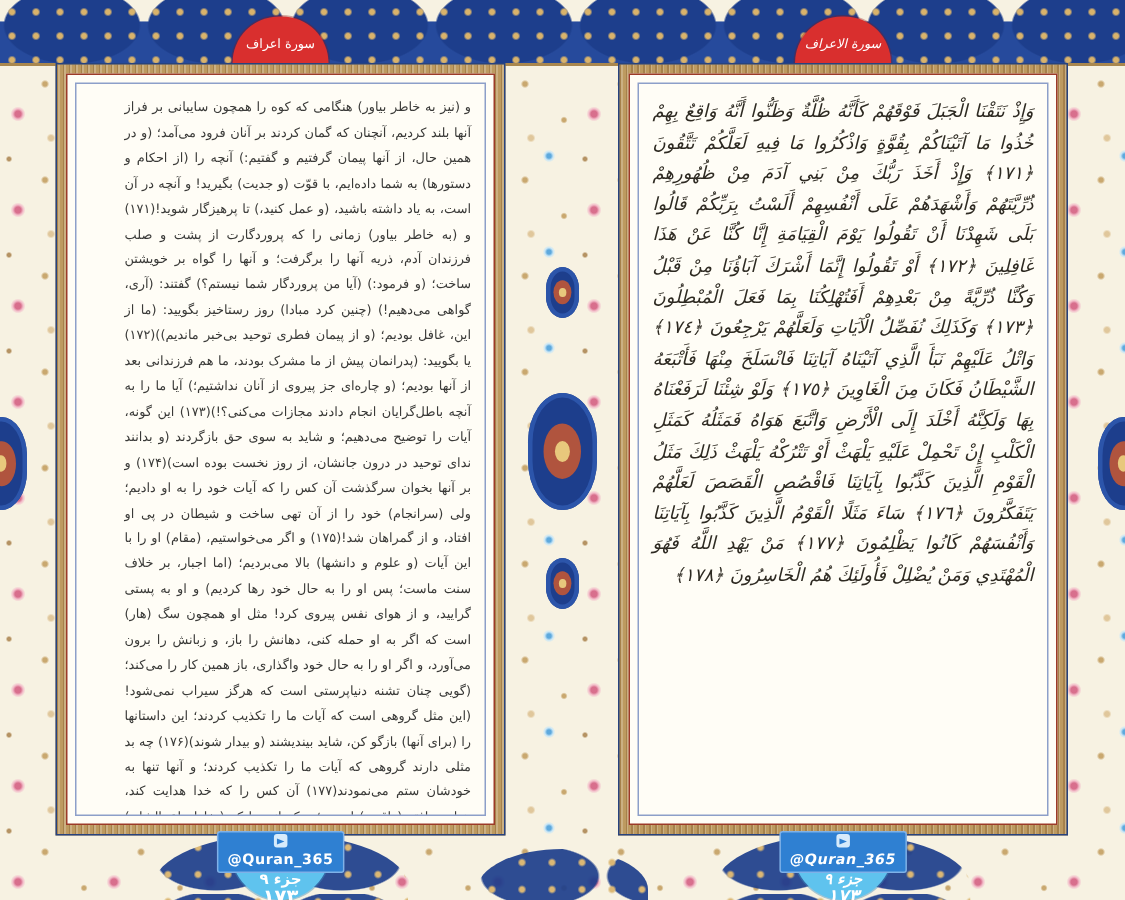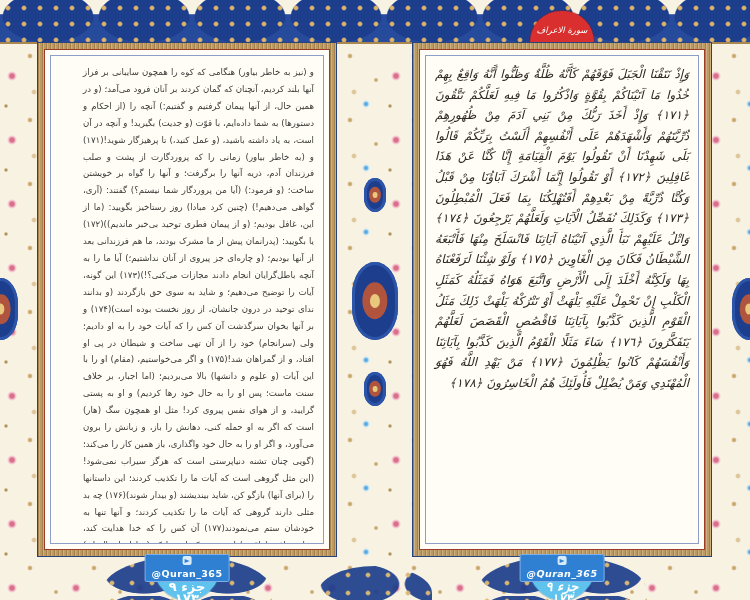--- a/index.html
+++ b/index.html
@@ -120,21 +120,21 @@
     content:"";position:absolute;left:2px;top:2.5px;width:0;height:0;
     border-left:5px solid #2f80d2;border-top:2.5px solid transparent;border-bottom:2.5px solid transparent;
   }
   .juz-dome{
     position:absolute;top:525px;left:50%;transform:translateX(-50%);
     width:66px;height:33px;background:var(--dome-blue,#5fc3ee);
     border-radius:0 0 66px 66px;z-index:5;
     display:flex;flex-direction:column;align-items:center;justify-content:flex-start;
     box-shadow:0 0 0 1px rgba(60,140,190,.45);
   }
-  .juz-dome .juz{color:#fff;font-size:13px;font-weight:bold;line-height:11px;margin-top:14px;}
+  .juz-dome .juz{color:#fff;font-size:10px;font-weight:bold;line-height:11px;margin-top:14px;}
   .juz-dome .rule{width:34px;height:1px;background:#fff;margin:1px 0;}
   .juz-dome .pagenum{color:#fff;font-size:13px;font-weight:bold;line-height:10px;letter-spacing:1px;}
 </style>
 </head>
 <body>
 
 <div class="canvas">
 
   <div class="bg-ornament"></div>
   <div class="top-band"></div>
@@ -143,20 +143,23 @@
   <div class="medallion spine-top"></div>
   <div class="medallion spine-bottom"></div>
   <div class="medallion edge-left"></div>
   <div class="medallion edge-right"></div>
 
   <div class="footer-cluster cluster-left"></div>
   <div class="footer-cluster cluster-center"></div>
   <div class="footer-cluster cluster-right"></div>
 
   <section class="page page-left">
+    <div class="surah-badge">
+      <span>سورة اعراف</span>
+    </div>
     <div class="frame">
       <div class="frame-red">
         <div class="frame-blue text-flow persian-flow">
           
         <span class="t-line">و (نیز به خاطر بیاور) هنگامی که کوه را همچون سایبانی بر فراز آنها بلند</span> <span class="t-line">کردیم، آنچنان که گمان کردند بر آنان فرود می‌آمد؛ (و در همین حال، از آنها</span> <span class="t-line">پیمان گرفتیم و گفتیم:) آنچه را (از احکام و دستورها) به شما داده‌ایم، با قوّت</span> <span class="t-line">(و جدیت) بگیرید! و آنچه در آن است، به یاد داشته باشید، (و عمل کنید،) تا</span> <span class="t-line">پرهیزگار شوید!(۱۷۱) و (به خاطر بیاور) زمانی را که پروردگارت از پشت و صلب</span> <span class="t-line">فرزندان آدم، ذریه آنها را برگرفت؛ و آنها را گواه بر خویشتن ساخت؛ (و فرمود:)</span> <span class="t-line">(آیا من پروردگار شما نیستم؟) گفتند: (آری، گواهی می‌دهیم!) (چنین کرد مبادا)</span> <span class="t-line">روز رستاخیز بگویید: (ما از این، غافل بودیم؛ (و از پیمان فطری توحید بی‌خبر</span> <span class="t-line">ماندیم))(۱۷۲) یا بگویید: (پدرانمان پیش از ما مشرک بودند، ما هم فرزندانی بعد</span> <span class="t-line">از آنها بودیم؛ (و چاره‌ای جز پیروی از آنان نداشتیم؛) آیا ما را به آنچه باطل‌گرایان</span> <span class="t-line">انجام دادند مجازات می‌کنی؟!)(۱۷۳) این گونه، آیات را توضیح می‌دهیم؛ و شاید</span> <span class="t-line">به سوی حق بازگردند (و بدانند ندای توحید در درون جانشان، از روز نخست بوده</span> <span class="t-line">است)(۱۷۴) و بر آنها بخوان سرگذشت آن کس را که آیات خود را به او دادیم؛ ولی</span> <span class="t-line">(سرانجام) خود را از آن تهی ساخت و شیطان در پی او افتاد، و از گمراهان شد!(۱۷۵)</span> <span class="t-line">و اگر می‌خواستیم، (مقام) او را با این آیات (و علوم و دانشها) بالا می‌بردیم؛ (اما</span> <span class="t-line">اجبار، بر خلاف سنت ماست؛ پس او را به حال خود رها کردیم) و او به پستی</span> <span class="t-line">گرایید، و از هوای نفس پیروی کرد! مثل او همچون سگ (هار) است که اگر</span> <span class="t-line">به او حمله کنی، دهانش را باز، و زبانش را برون می‌آورد، و اگر او را به حال خود</span> <span class="t-line">واگذاری، باز همین کار را می‌کند؛ (گویی چنان تشنه دنیاپرستی است که هرگز</span> <span class="t-line">سیراب نمی‌شود! (این مثل گروهی است که آیات ما را تکذیب کردند؛ این</span> <span class="t-line">داستانها را (برای آنها) بازگو کن، شاید بیندیشند (و بیدار شوند)(۱۷۶) چه بد</span> <span class="t-line">مثلی دارند گروهی که آیات ما را تکذیب کردند؛ و آنها تنها به خودشان ستم</span> <span class="t-line">می‌نمودند(۱۷۷) آن کس را که خدا هدایت کند، هدایت یافته (واقعی) اوست؛ و</span> <span class="t-line">کسانی را که (بخاطر اعمالشان) گمراه سازد، زیانکاران (واقعی) آنها هستند(۱۷۸)</span> </div>
       </div>
     </div>
     <div class="channel-strip">
       <span class="tg-icon"></span>
       <span>@Quran_365</span>

